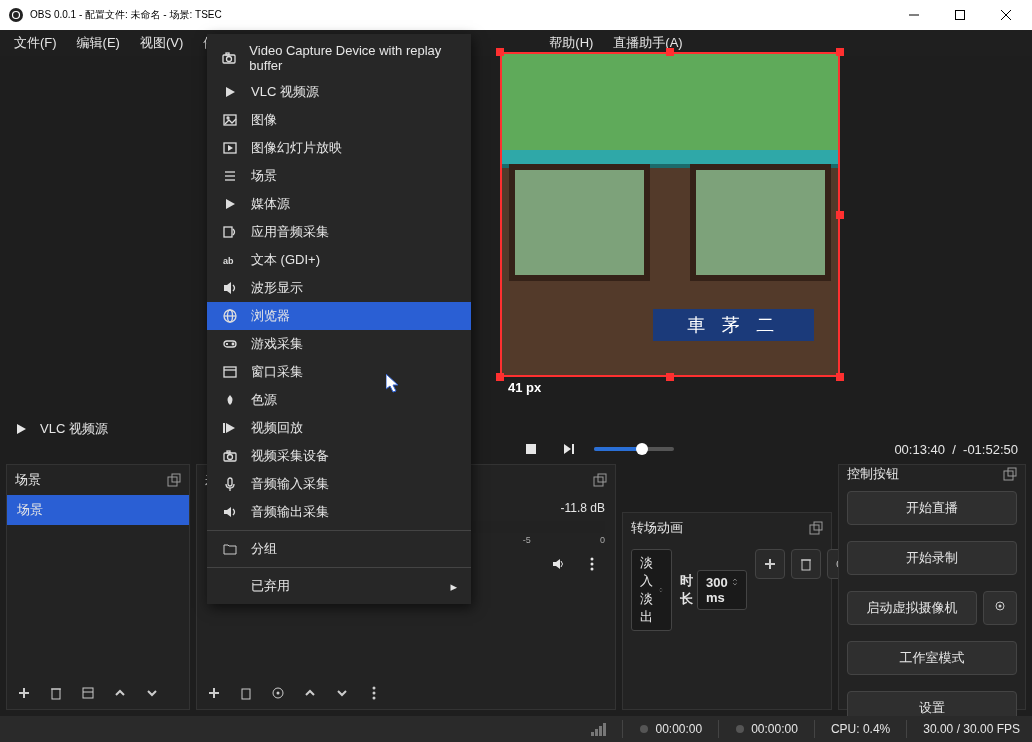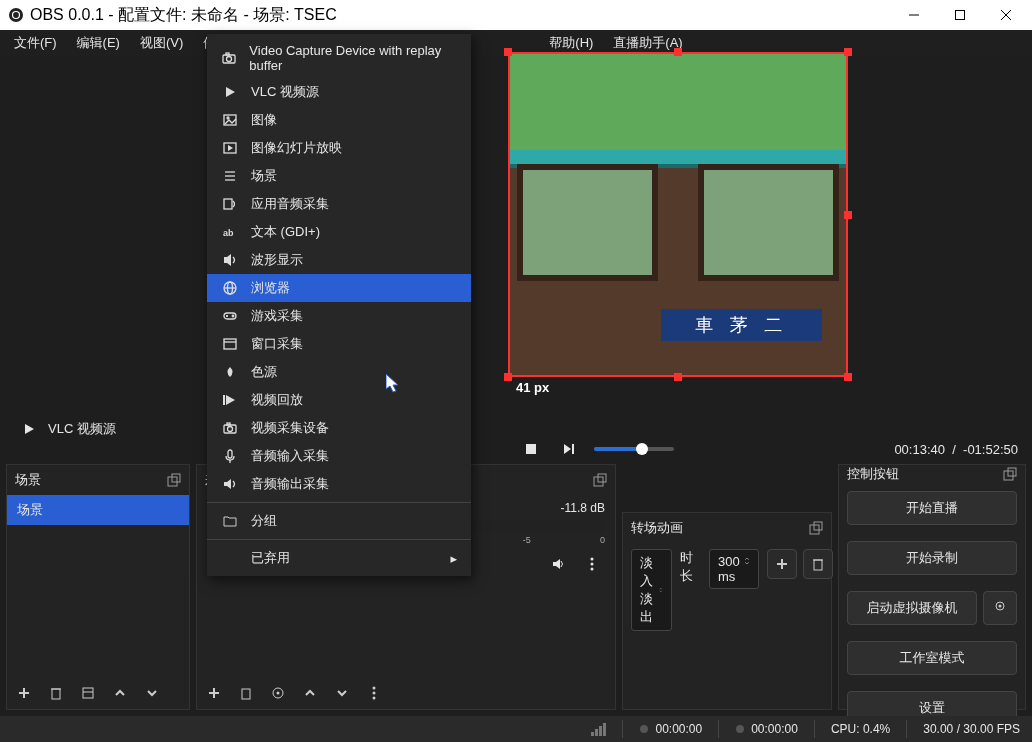--- a/index.html
+++ b/index.html
@@ -1,27 +1,27 @@
 <!DOCTYPE html>
 <html><head>
 <meta charset="utf-8">
 <style>
 * { margin: 0; padding: 0; box-sizing: border-box; font-family: "Segoe UI", Arial, sans-serif; }
 body { background: #1e1e1e; width: 1032px; height: 742px; overflow: hidden; color: #e6e6e6; font-size: 13px; }
 
 .titlebar { height: 30px; background: #fff; display: flex; align-items: center; padding-left: 8px; color: #000; }
 .titlebar svg { width: 16px; height: 16px; margin-right: 6px; }
-.title-text { font-size: 16px; flex: 1; }
+.title-text { font-size: 10px; flex: 1; }
 .winbtn { width: 46px; height: 30px; display: flex; align-items: center; justify-content: center; color: #000; }
 .winbtn svg { width: 10px; height: 10px; }
 
 .menubar { height: 26px; background: #1f1f1f; display: flex; align-items: center; padding: 0 6px; gap: 4px; font-size: 13px; }
 .menubar span { padding: 3px 8px; }
 
-.main-area { position: relative; height: 378px; background: #1e1e1e; margin-left: 8px; }
+.main-area { position: relative; height: 378px; background: #1e1e1e; }
 .preview-box { position: absolute; left: 500px; top: -4px; width: 340px; height: 325px; }
 .preview-border { position: absolute; inset: 0; border: 2px solid #ff3030; }
 .handle { position: absolute; width: 8px; height: 8px; background: #ff3030; }
 .preview-canvas { position: absolute; left: 2px; top: 2px; right: 2px; bottom: 2px; background: #5a8f5a; overflow: hidden; }
 .px-label { position: absolute; left: 508px; top: 324px; font-size: 13px; font-weight: bold; color: #fff; }
 .vlc-label { position: absolute; left: 14px; top: 364px; display:flex; align-items:center; gap:12px; }
 
 .transport { height: 30px; display:flex; align-items:center; padding: 0 12px; gap: 12px; position: relative; }
 .transport .right-time { position:absolute; right:14px; }
 .slider { width: 80px; height: 4px; background:#555; position:relative; border-radius:2px; }
@@ -42,21 +42,21 @@
 .tool-btn { width:26px; height:26px; display:flex; align-items:center; justify-content:center; border-radius:3px; }
 
 .mixer-top { text-align:right; padding: 6px 10px 0 0; font-size:12px; }
 .mixer-meter { height:12px; margin:6px 10px 2px 10px; background: linear-gradient(to right, #1c6b1c 0%, #2fa52f 45%, #d6d62a 65%, #d63030 100%); position:relative; border-radius:2px;}
 .mixer-meter::after{ content:""; position:absolute; right:0; top:0; bottom:0; width:45%; background:#222; }
 .mixer-ticks { display:flex; justify-content:space-between; margin: 0 10px; font-size:9px; color:#aaa; }
 .mixer-row { display:flex; justify-content:flex-end; gap:8px; padding:6px 10px; }
 
 .trans-body { padding:6px 8px; display:flex; flex-direction:row; gap:8px; }
 .sel { background:#1a1a1a; border:1px solid #444; padding:4px 8px; border-radius:3px; display:flex; justify-content:space-between; align-items:center; }
-.dur-row { display:flex; align-items:flex-start; gap:16px; }
+.dur-row { display:flex; align-items:center; gap:4px;font-weight:bold; }
 .spin { background:#1a1a1a; border:1px solid #444; padding:4px 8px; border-radius:3px; flex:1; display:flex; justify-content:space-between; }
 .trans-btns { display:flex; gap:6px; }
 .sq-btn { width:30px; height:30px; background:#2a2a2a; border:1px solid #444; border-radius:4px; display:flex; align-items:center; justify-content:center; }
 
 .ctrl-body { padding:8px; display:flex; flex-direction:column; gap:16px; }
 .ctrl-btn { background:#2f2f2f; border:1px solid #444; padding:7px; border-radius:4px; text-align:center; font-size:13px; }
 .ctrl-row { display:flex; gap:6px; }
 
 .statusbar { position:absolute; bottom:0; left:0; right:0; height:26px; background:#2a2a2a; display:flex; align-items:center; justify-content:flex-end; gap:16px; padding:0 12px; font-size:12px; }
 .sep { width:1px; height:18px; background:#444; }
@@ -428,20 +428,28 @@
             <line x1="3" y1="4" x2="13" y2="4"></line>
             <line x1="3" y1="8" x2="13" y2="8"></line>
             <line x1="3" y1="12" x2="13" y2="12"></line>
           </svg>
         </span>
         <span>场景</span>
       </div>
       <div class="cm-item">
         <span class="cm-icon">
           <svg width="16" height="16" viewBox="0 0 16 16" fill="none" stroke="#ddd" stroke-width="1.3">
+            <polygon points="4,3 13,8 4,13" fill="#ddd" stroke="none"></polygon>
+          </svg>
+        </span>
+        <span>媒体源</span>
+      </div>
+      <div class="cm-item">
+        <span class="cm-icon">
+          <svg width="16" height="16" viewBox="0 0 16 16" fill="none" stroke="#ddd" stroke-width="1.3">
             <rect x="2" y="3" width="8" height="10"></rect>
             <path d="M11,5 Q14,8 11,11"></path>
           </svg>
         </span>
         <span>应用音频采集</span>
       </div>
       <div class="cm-item">
         <span class="cm-icon">
           <svg width="16" height="16" viewBox="0 0 16 16">
             <text x="1" y="12" font-size="9" fill="#ddd" font-weight="bold">ab</text>

